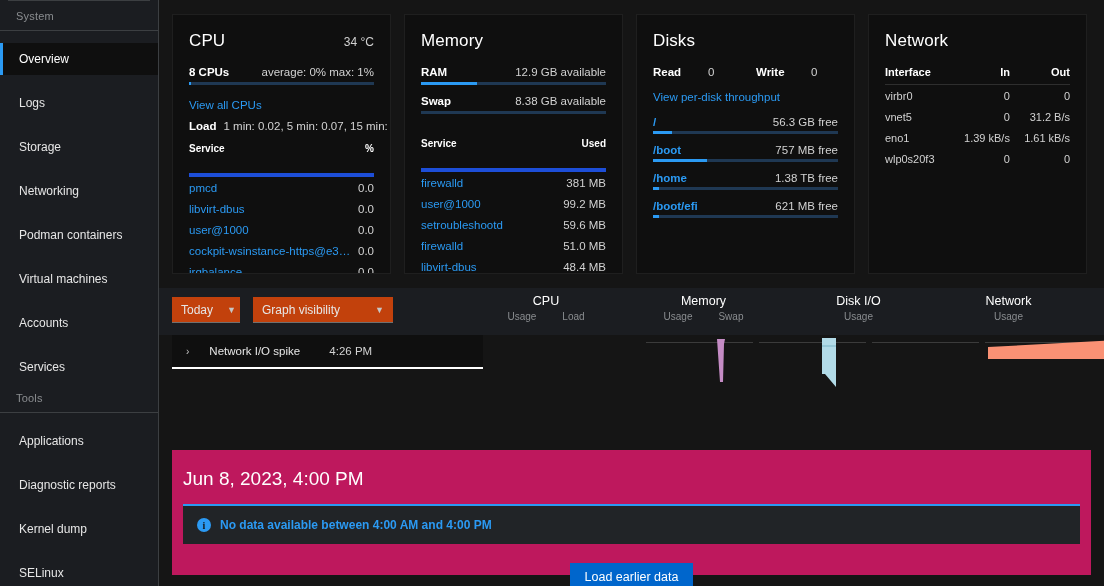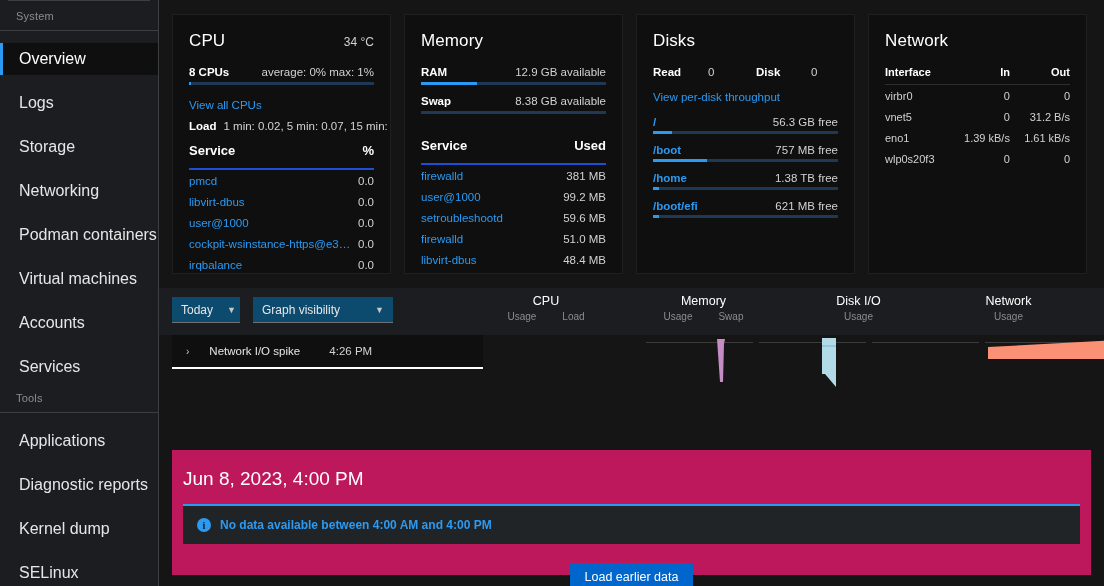--- a/index.html
+++ b/index.html
@@ -37,21 +37,21 @@
     color: #8a8d90;
     padding: 9px 16px 8px 16px;
     letter-spacing: 0.2px;
   }
   .nav-group-rule {
     border-bottom: 1px solid #3c3f42;
     margin: 0;
   }
   .nav-item {
     display: block;
-    font-size: 16px;
+    font-size: 12px;
     color: #e6e6e6;
     padding: 9px 16px 9px 16px;
     line-height: 14px;
     border-left: 3px solid transparent;
     cursor: pointer;
     white-space: nowrap;
     margin-top: 12px;
   }
   .nav-item.active {
     background: #0f0f0f;
@@ -143,25 +143,25 @@
   }
   .load-line b { color: #ffffff; margin-right: 7px; }
 
   table.svc {
     width: 100%;
     border-collapse: collapse;
     font-size: 11.5px;
   }
   table.svc th {
     text-align: left;
-    font-size: 13px;
+    font-size: 10px;
     color: #ffffff;
     font-weight: bold;
-    padding: 0 0 10px 0;
-    border-bottom: 2px solid #1d4ed8;
+    padding: 0 0 19px 0;
+    border-bottom: 4px solid #1d4ed8;
   }
   table.svc th.r, table.svc td.r { text-align: right; }
   table.svc td {
     padding: 5px 0 4px 0;
     color: #d2d2d2;
     white-space: nowrap;
     overflow: hidden;
     text-overflow: ellipsis;
     max-width: 150px;
   }
@@ -219,21 +219,21 @@
     display: flex;
     align-items: flex-start;
     height: 47px;
     margin-top: 14px;
     padding: 9px 0 0 13px;
     background: #1b1d21;
     position: relative;
   }
   .select {
     position: relative;
-    background: #0c4a6e;
+    background: #c2410c;
     border: none;
     border-bottom: 1px solid #707070;
     height: 26px;
     display: flex;
     align-items: center;
     padding: 0 9px;
     font-size: 12px;
     color: #e6e6e6;
     cursor: pointer;
     margin-right: 13px;
@@ -531,21 +531,21 @@
       </section>
 
       <section class="card">
         <div class="card-head">
           <span class="card-title">Disks</span>
         </div>
 
         <div class="rw-row">
           <span class="lbl rw-a">Read</span>
           <span class="val rw-b">0</span>
-          <span class="lbl rw-c">Disk</span>
+          <span class="lbl rw-c">Write</span>
           <span class="val">0</span>
         </div>
 
         <a class="link" style="margin-bottom:13px">View per-disk throughput</a>
 
         <div id="diskRows">
             <div class="disk-row">
               <div class="disk-top">
                 <span class="mnt">/</span>
                 <span class="free">56.3 GB free</span>

